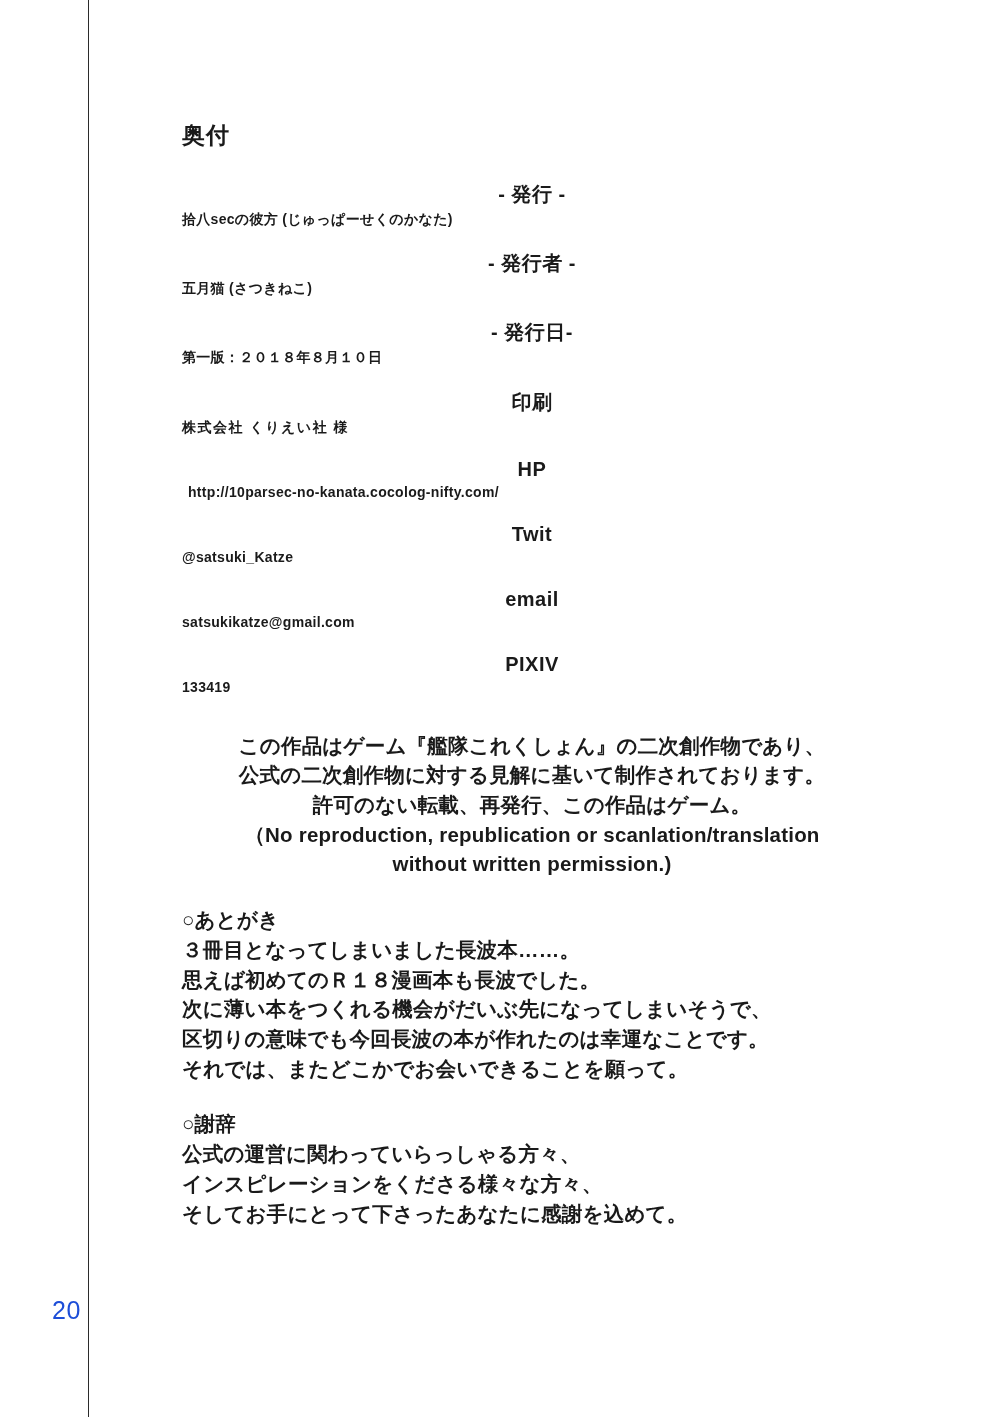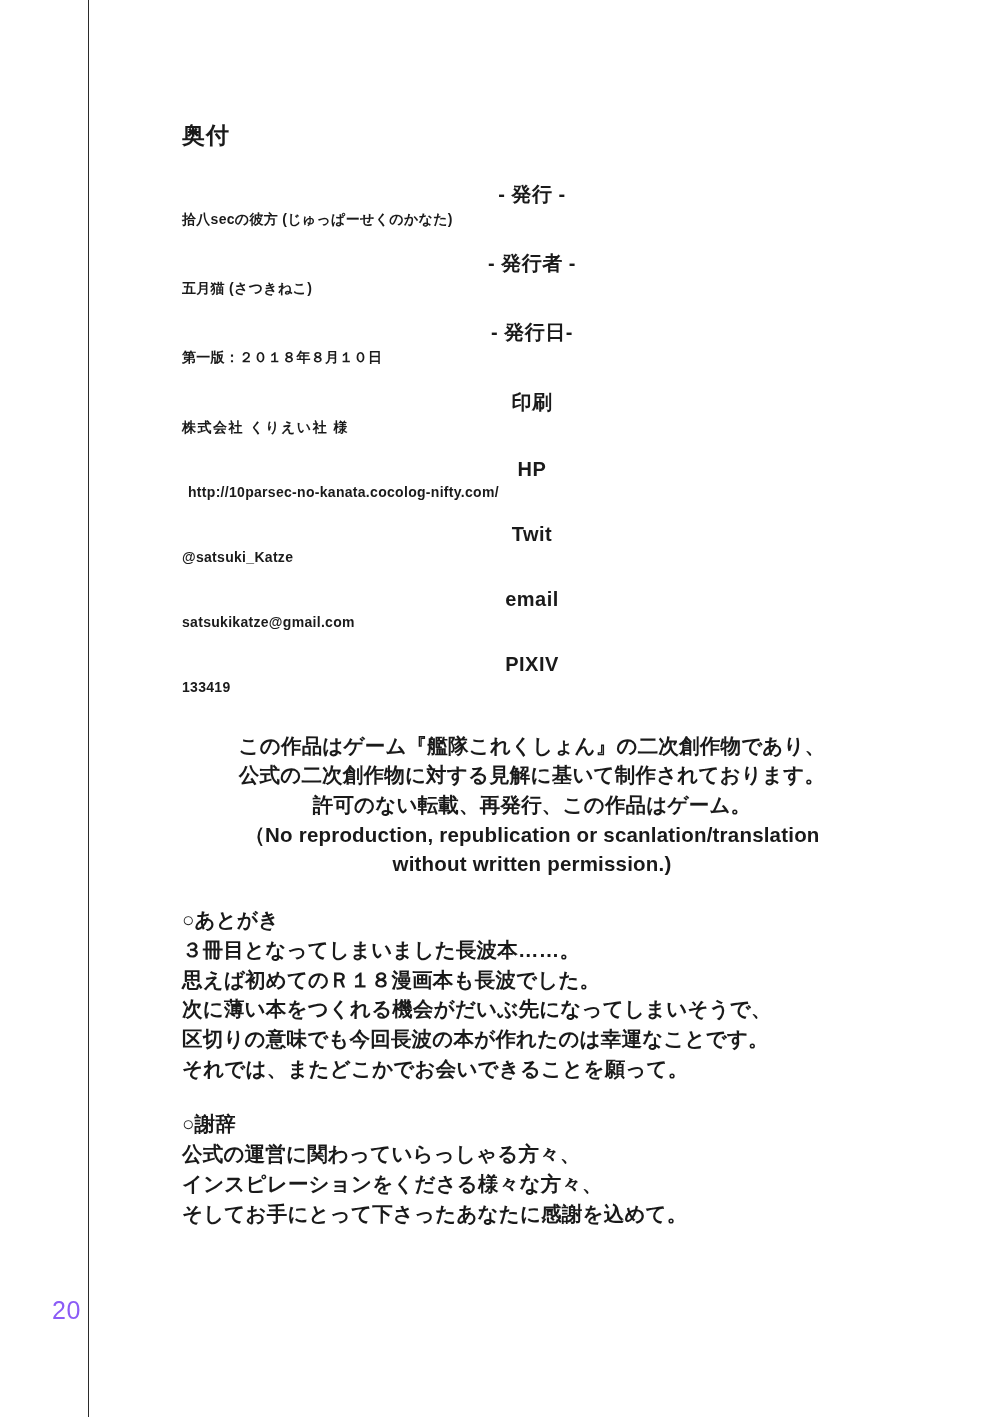--- a/index.html
+++ b/index.html
@@ -28,21 +28,21 @@
     width: 1px;
     height: 1417px;
     background: #2b2b2b;
   }
   .page-number {
     position: absolute;
     left: 52px;
     top: 1296px;
     font-size: 25px;
     letter-spacing: 0.5px;
-    color: #8b5cf6;
+    color: #1d4ed8;
     font-family: "Liberation Sans", sans-serif;
   }
   .content {
     position: absolute;
     left: 182px;
     top: 104px;
     width: 700px;
   }
   .colophon-title {
     font-size: 23px;

